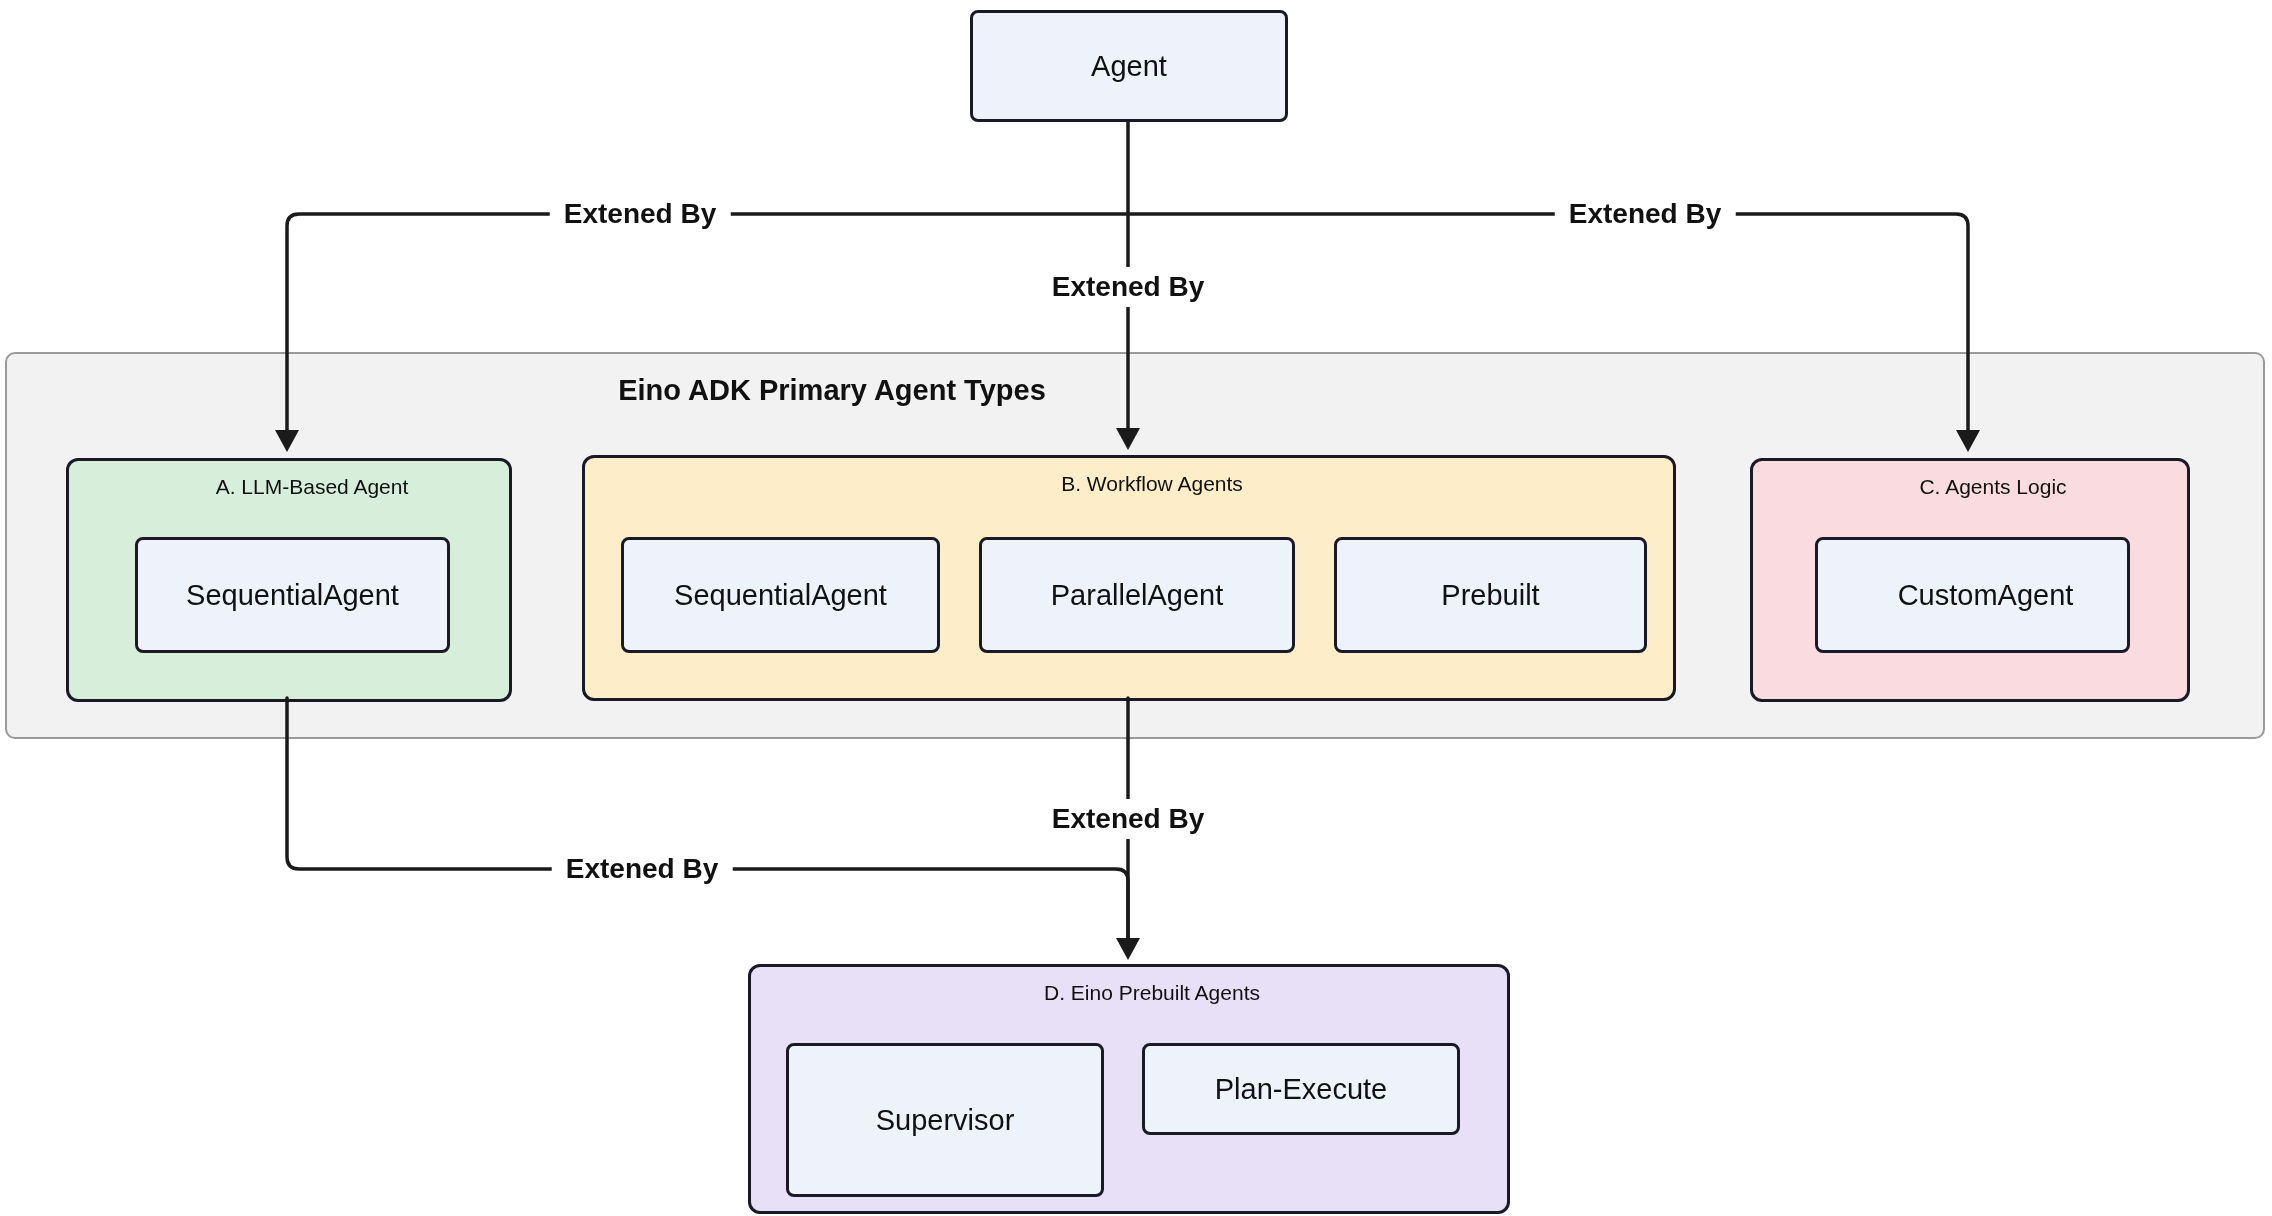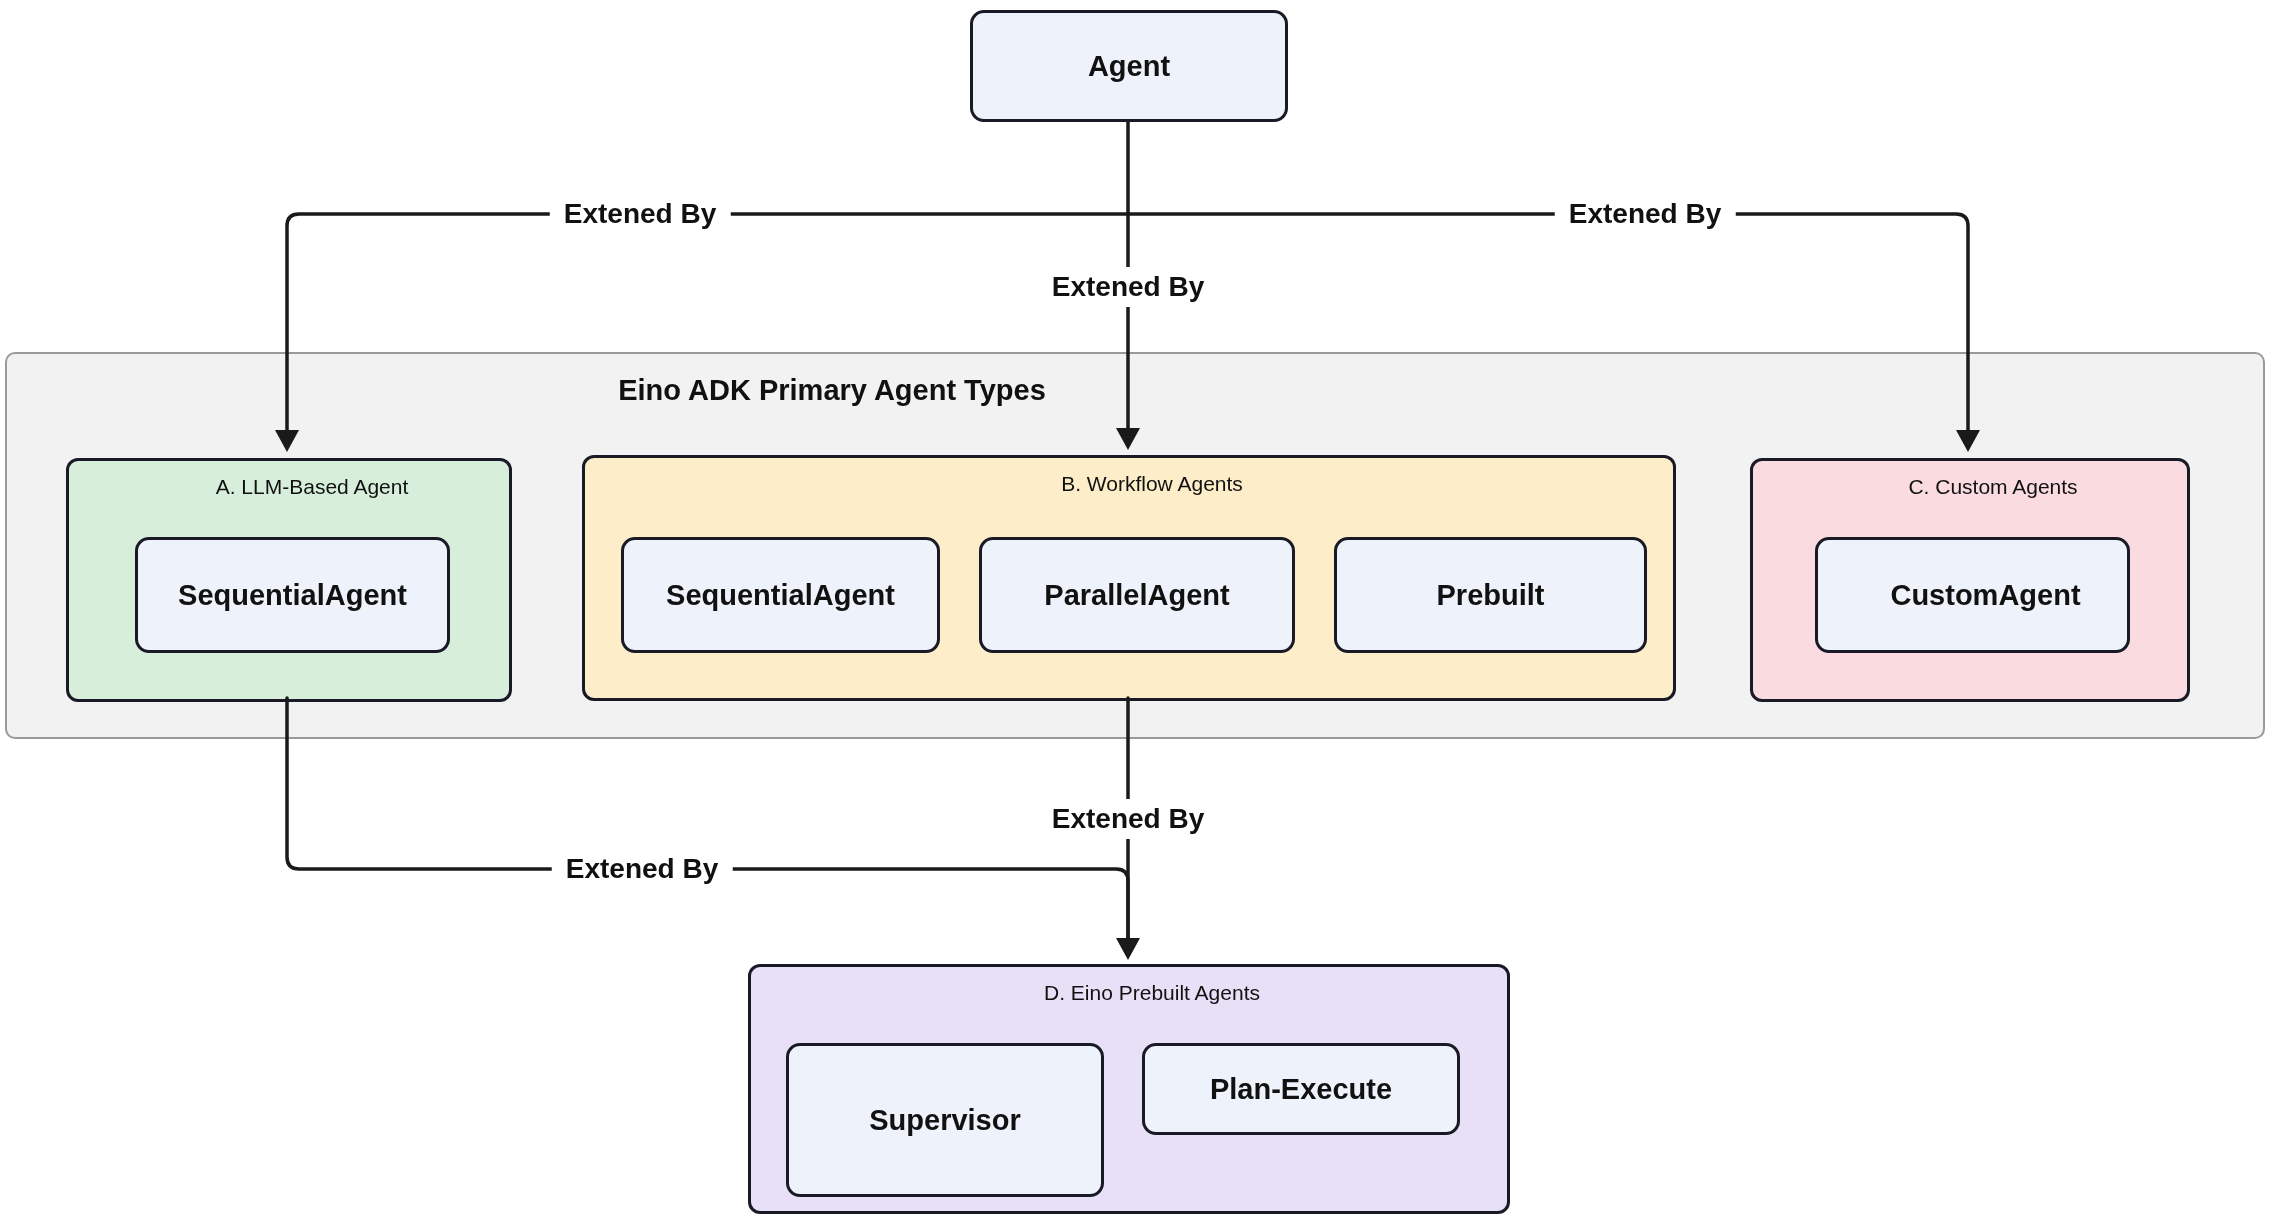--- a/index.html
+++ b/index.html
@@ -15,23 +15,23 @@
     --text-color:#111111;
   }
   html,body{margin:0;padding:0;background:#ffffff;}
   body{font-family:"Liberation Sans","DejaVu Sans",sans-serif;color:var(--text-color);}
   .canvas{position:relative;width:2272px;height:1216px;background:#ffffff;overflow:hidden;}
 
   .node{
     position:absolute;
     background:var(--node-fill);
     border:3.5px solid var(--border-dark);
-    border-radius:14px;
+    border-radius:8px;
     display:flex;align-items:center;justify-content:center;
-    font-size:29px;font-weight:700;
+    font-size:29px;font-weight:400;
     box-sizing:border-box;
     z-index:3;
   }
 
   .outer-container{
     position:absolute;
     left:5px;top:352px;width:2260px;height:387px;
     background:var(--container-fill);
     border:2px solid var(--container-border);
     border-radius:10px;
@@ -133,21 +133,21 @@
       </div>
       <div class="node n-parallel">
         <span>ParallelAgent</span>
       </div>
       <div class="node n-loop">
         <span>Prebuilt</span>
       </div>
     </div>
 
     <div class="group g-custom">
-      <div class="group-title">C. Custom Agents</div>
+      <div class="group-title">C. Agents Logic</div>
       <div class="node n-customagent">
         <span>CustomAgent</span>
       </div>
     </div>
   </div>
 
   <div class="group g-prebuilt">
     <div class="group-title">D. Eino Prebuilt Agents</div>
     <div class="node n-supervisor">
       <span>Supervisor</span>

